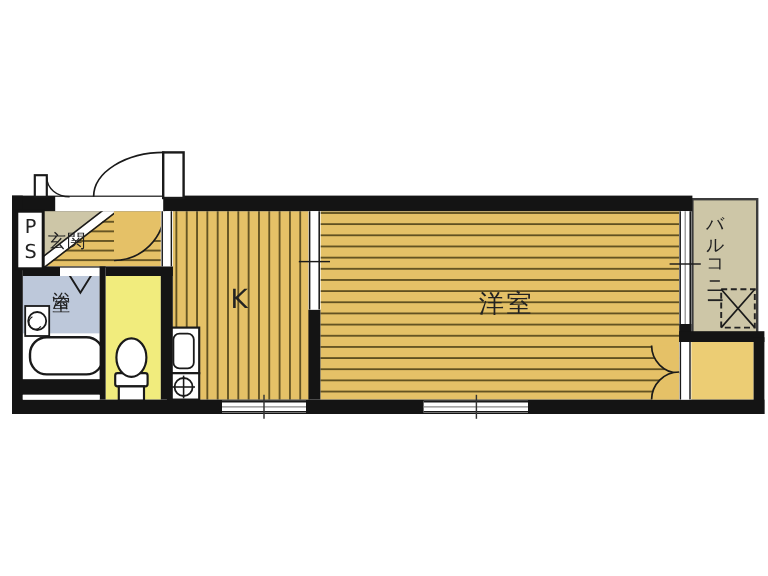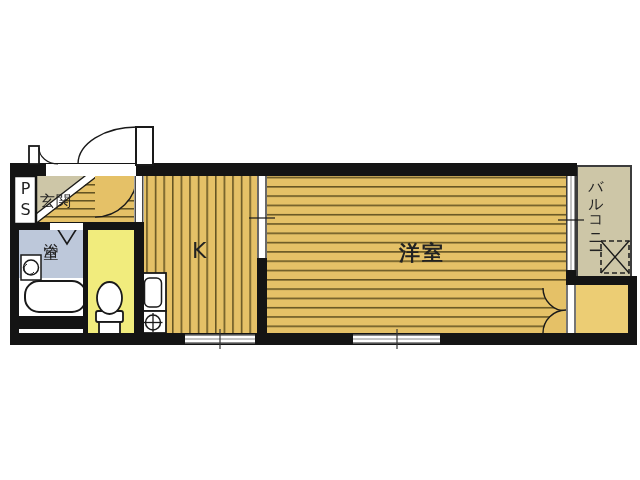--- a/index.html
+++ b/index.html
@@ -16,21 +16,21 @@
   .toiletc{fill:var(--c-toilet,#f1ec7d);}
   .closetc{fill:var(--c-closet,#eccd74);}
   .floorc{fill:var(--c-floor,#e5c167);}
   .ln{stroke:var(--c-line,#1a1a1a);fill:none;}
   .fixture{fill:#fff;stroke:var(--c-line,#1a1a1a);}
   .lbl{position:absolute;color:#222;white-space:pre-line;}
   .lbl-genkan{left:40px;top:192px;font-size:15px;letter-spacing:1px;}
   .lbl-ps{left:17px;top:179px;font-size:16px;writing-mode:vertical-rl;text-orientation:upright;line-height:1;letter-spacing:2px;}
   .lbl-bath{left:43px;top:231px;font-size:15px;writing-mode:vertical-rl;line-height:1;letter-spacing:2px;}
   .lbl-k{left:192px;top:238px;font-size:22px;}
-  .lbl-west{left:399px;top:239px;font-size:21px;letter-spacing:2px;font-weight:bold;}
+  .lbl-west{left:399px;top:239px;font-size:21px;letter-spacing:2px;}
   .lbl-balcony{left:588px;top:170px;font-size:15px;writing-mode:vertical-rl;line-height:1;letter-spacing:1px;}
   .lbl-closet{left:575px;top:287px;width:54px;font-size:12.5px;text-align:center;line-height:1.3;}
 </style>
 </head>
 <body>
 
 <div id="canvas">
 
   <svg id="plan-svg" width="640" height="480" viewBox="0 0 640 480">
     <defs>

